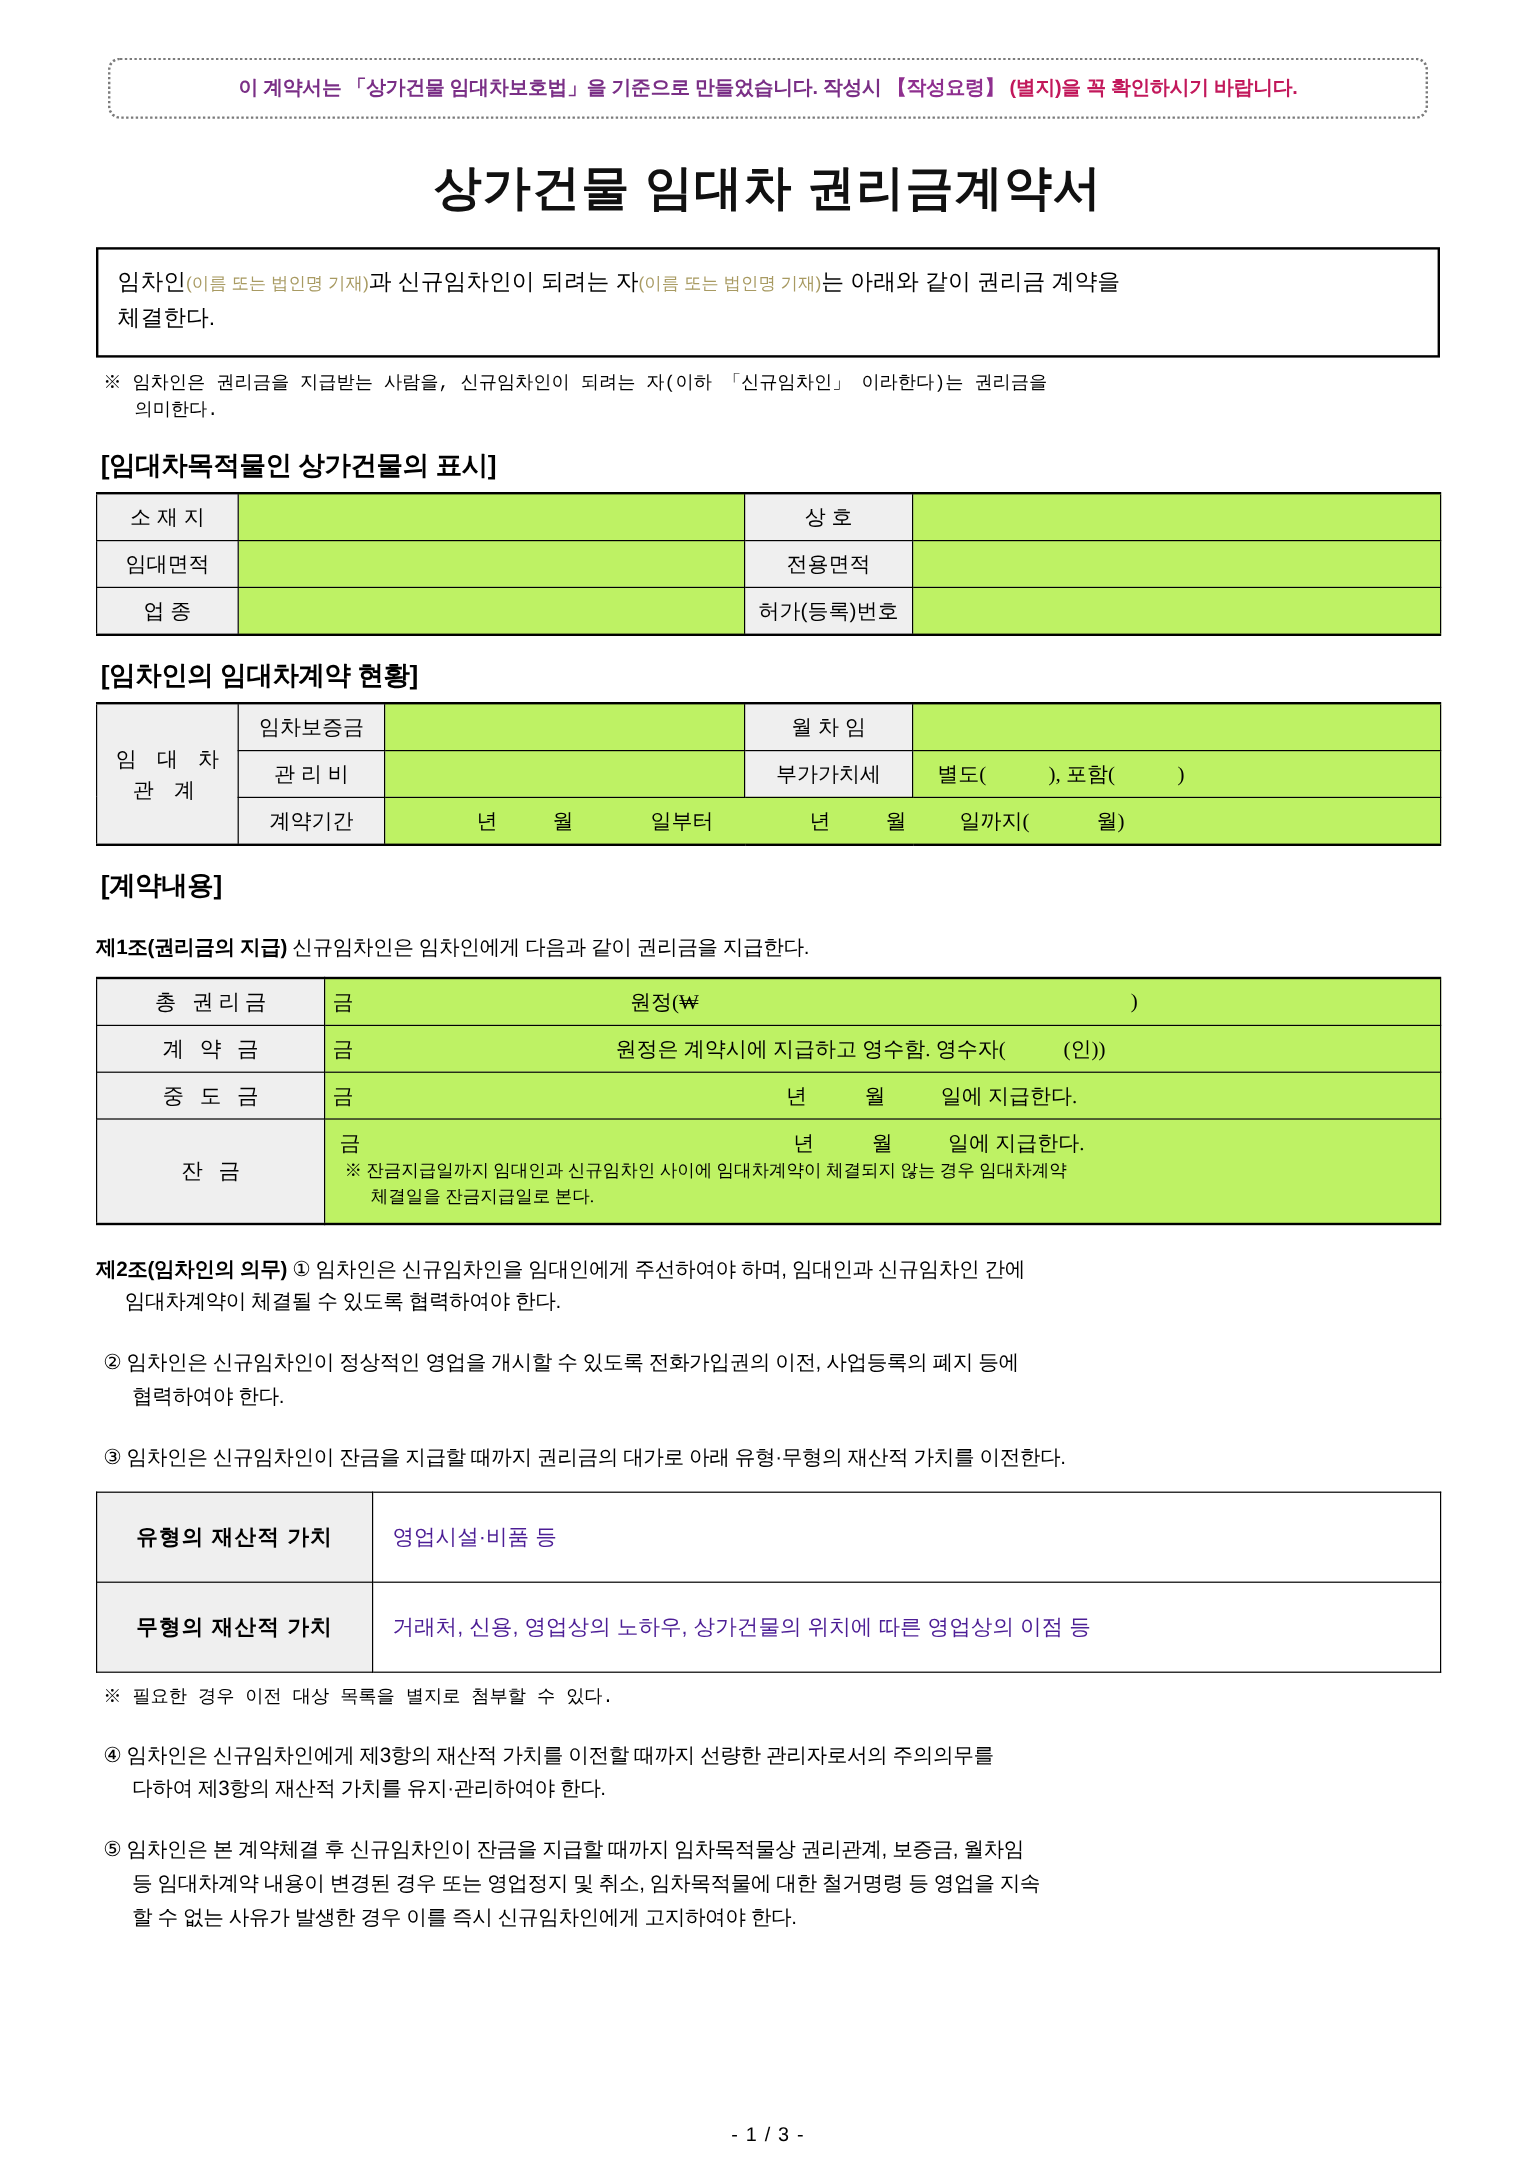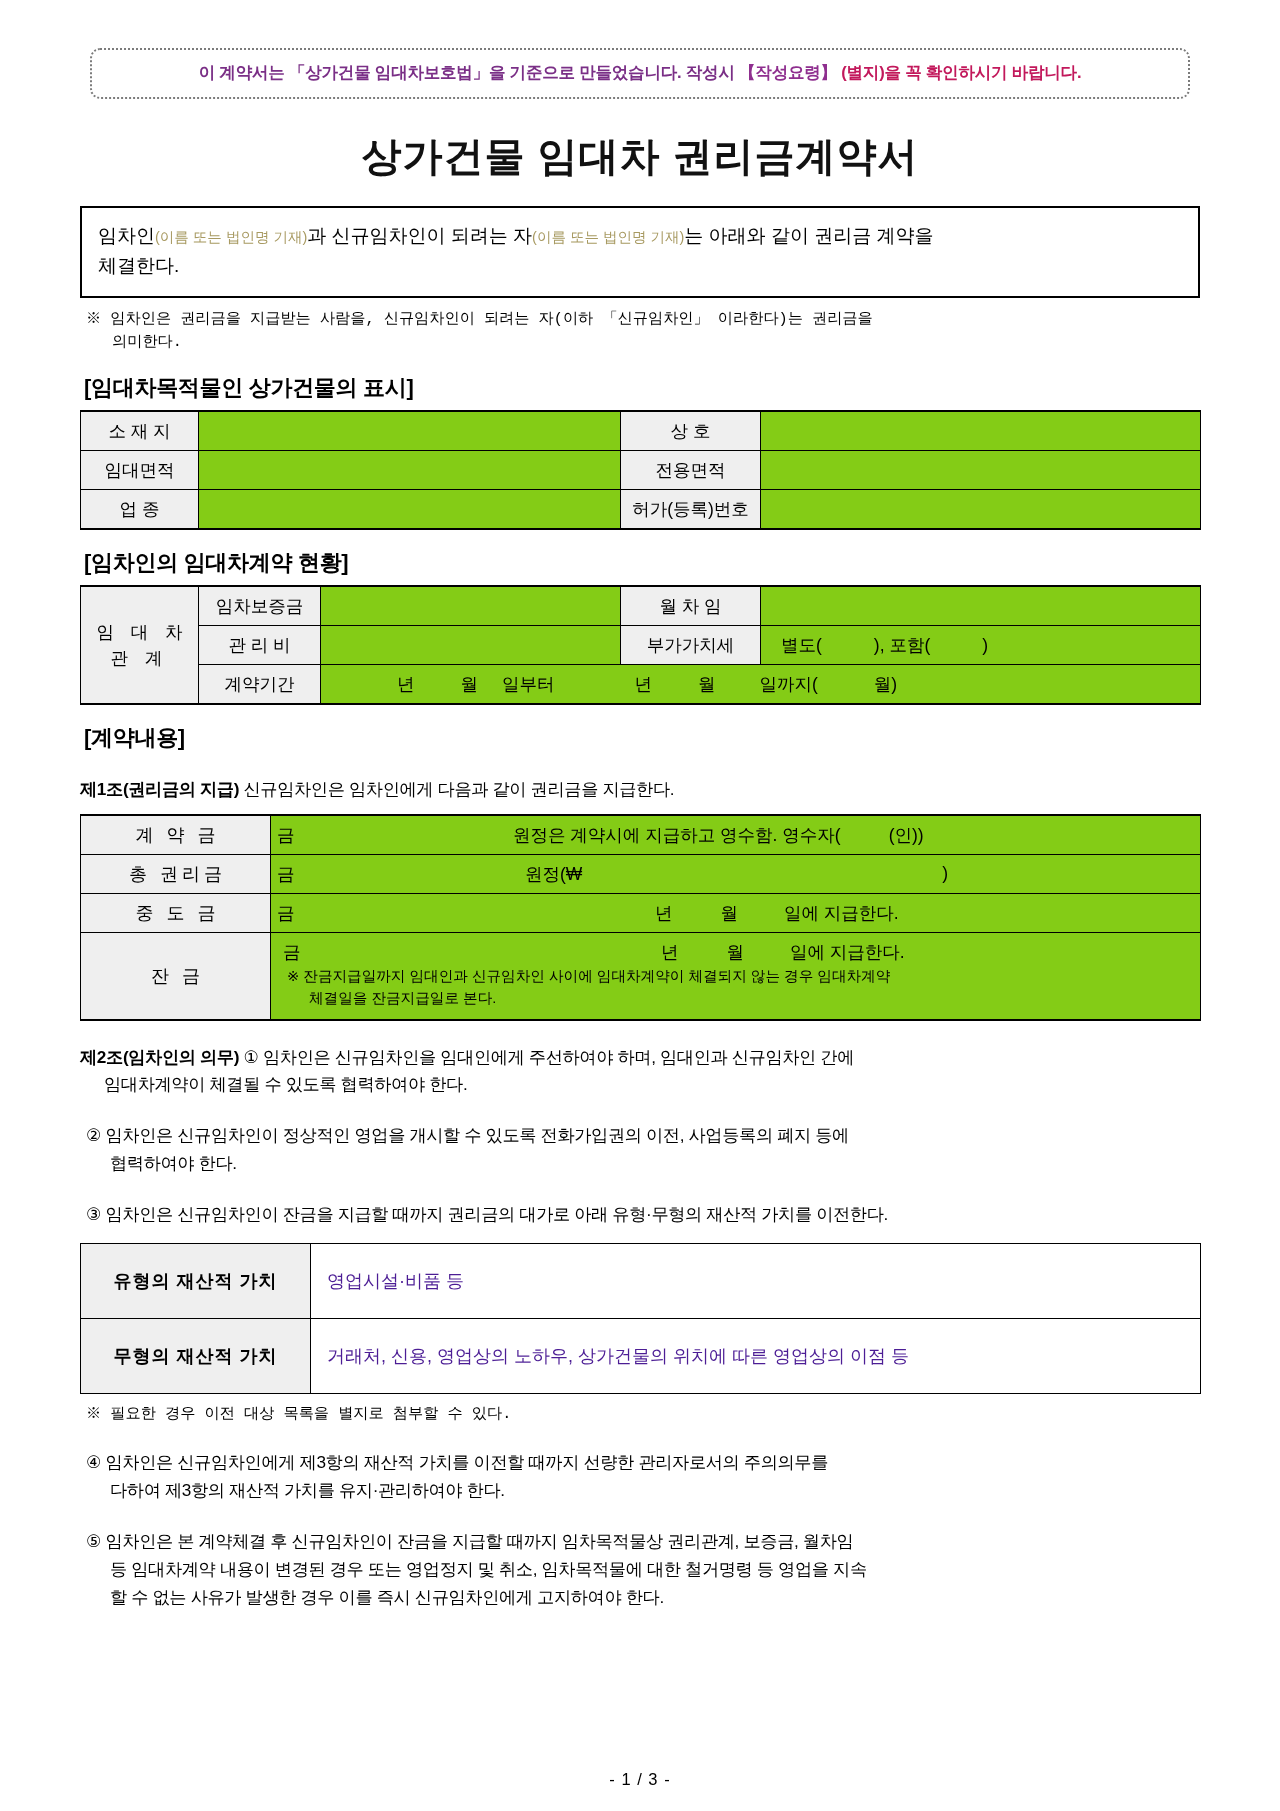--- a/index.html
+++ b/index.html
@@ -109,21 +109,21 @@
     height: 34px;
     padding: 2px 6px;
     vertical-align: middle;
   }
   td.lbl {
     background: #efefef;
     text-align: center;
     font-weight: 400;
     letter-spacing: 0px;
   }
-  td.val { background: #84cc16; }
+  td.val { background: #bef264; font-family: Liberation Serif, serif; }
 
   
   .t1 col.c1 { width: 118px; }
   .t1 col.c2 { width: 422px; }
   .t1 col.c3 { width: 140px; }
   .t1 col.c4 { width: 440px; }
 
   
   .t2 col.c1 { width: 118px; }
   .t2 col.c2 { width: 122px; }
@@ -145,21 +145,21 @@
     padding-left: 0;
   }
   .period-inner {
     display: flex;
     align-items: center;
     font-size: 17.5px;
     white-space: nowrap;
   }
   .pi-s1 { margin-left: 70px; }
   .pi-s2 { margin-left: 46px; }
-  .pi-s3 { margin-left: 24px; }
+  .pi-s3 { margin-left: 64px; }
   .pi-s4 { margin-left: 80px; }
   .pi-s5 { margin-left: 46px; }
   .pi-s6 { margin-left: 44px; }
   .pi-s7 { margin-left: 56px; }
 
   .vat-inner { padding-left: 14px; font-size: 17.5px; white-space: nowrap; }
   .vat-gap { display: inline-block; width: 52px; }
 
   
   .para {
@@ -346,36 +346,36 @@
 
     <div class="para"><span class="art-label">제1조(권리금의 지급)</span><span> 신규임차인은 임차인에게 다음과 같이 권리금을 지급한다.</span></div>
 
     <table class="form t3" style="margin-top:10px;">
       <colgroup>
           <col class="c1">
           <col class="c2">
         </colgroup>
       <tbody>
         <tr>
+          <td class="lbl">총 권리금</td>
+          <td class="val">
+            <span class="money-row">
+              <span class="m-geum">금</span>
+              <span class="m-a">원정(₩</span>
+              <span class="m-c">)</span>
+            </span>
+          </td>
+        </tr>
+        <tr>
           <td class="lbl">계 약 금</td>
           <td class="val">
             <span class="money-row">
               <span class="m-geum">금</span>
               <span class="m-b">원정은 계약시에 지급하고 영수함. 영수자(</span>
               <span class="m-d">(인))</span>
-            </span>
-          </td>
-        </tr>
-        <tr>
-          <td class="lbl">총 권리금</td>
-          <td class="val">
-            <span class="money-row">
-              <span class="m-geum">금</span>
-              <span class="m-a">원정(₩</span>
-              <span class="m-c">)</span>
             </span>
           </td>
         </tr>
         <tr>
           <td class="lbl">중 도 금</td>
           <td class="val">
             <span class="money-row">
               <span class="m-geum">금</span>
               <span class="m-c">년</span>
               <span class="m-d">월</span>

